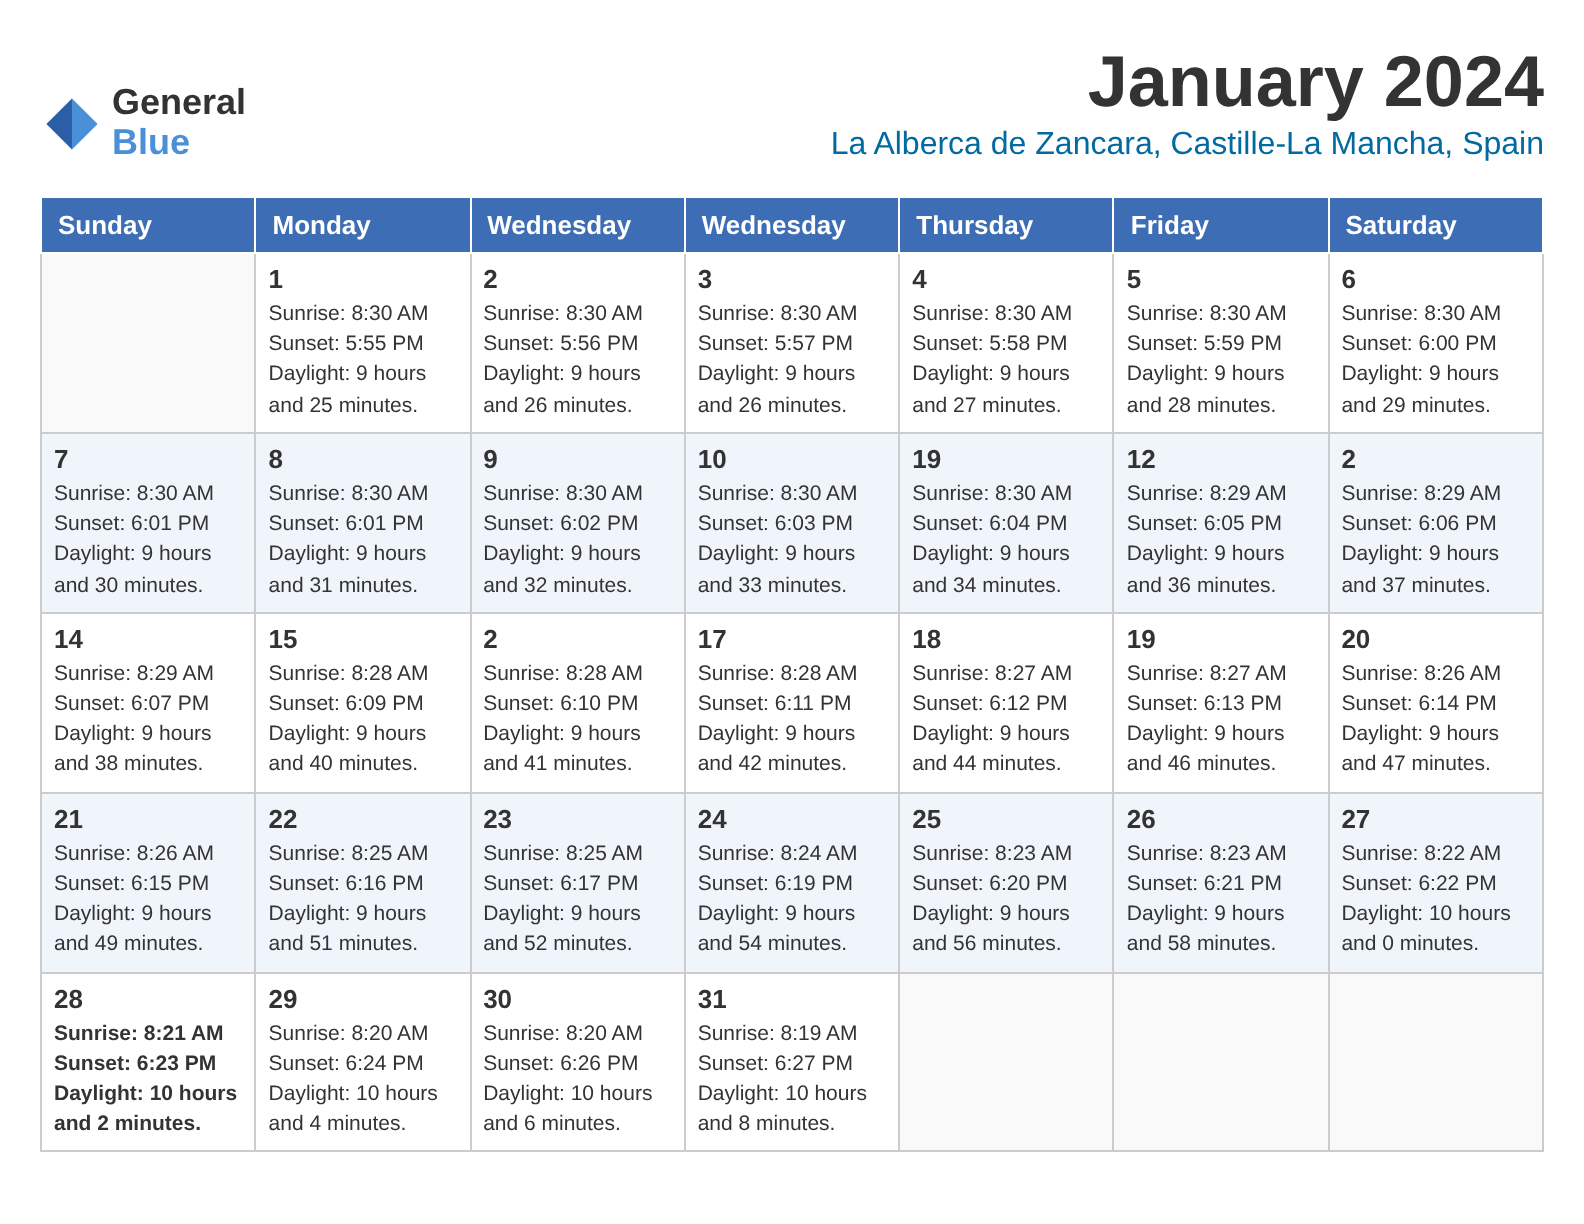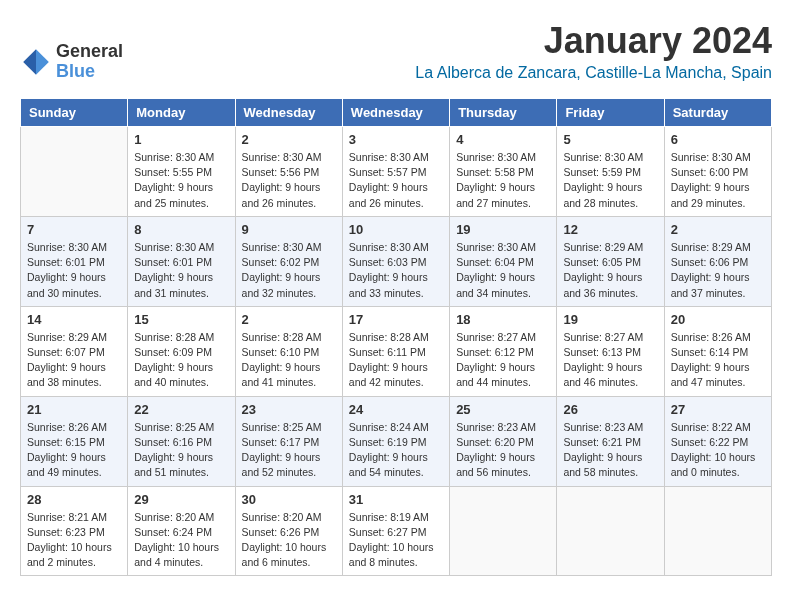--- a/index.html
+++ b/index.html
@@ -320,21 +320,21 @@
           <span class="day-number">27</span>
           <div class="day-info" style="white-space: pre-line;">Sunrise: 8:22 AM
 Sunset: 6:22 PM
 Daylight: 10 hours
 and 0 minutes.</div>
         </td>
       </tr>
       <tr>
         <td>
           <span class="day-number">28</span>
-          <div class="day-info" style="white-space: pre-line;">Sunrise: 8:21 AM
+          <div class="day-info" style="white-space: pre-line; font-weight: bold;">Sunrise: 8:21 AM
 Sunset: 6:23 PM
 Daylight: 10 hours
 and 2 minutes.</div>
         </td>
         <td>
           <span class="day-number">29</span>
           <div class="day-info" style="white-space: pre-line;">Sunrise: 8:20 AM
 Sunset: 6:24 PM
 Daylight: 10 hours
 and 4 minutes.</div>

